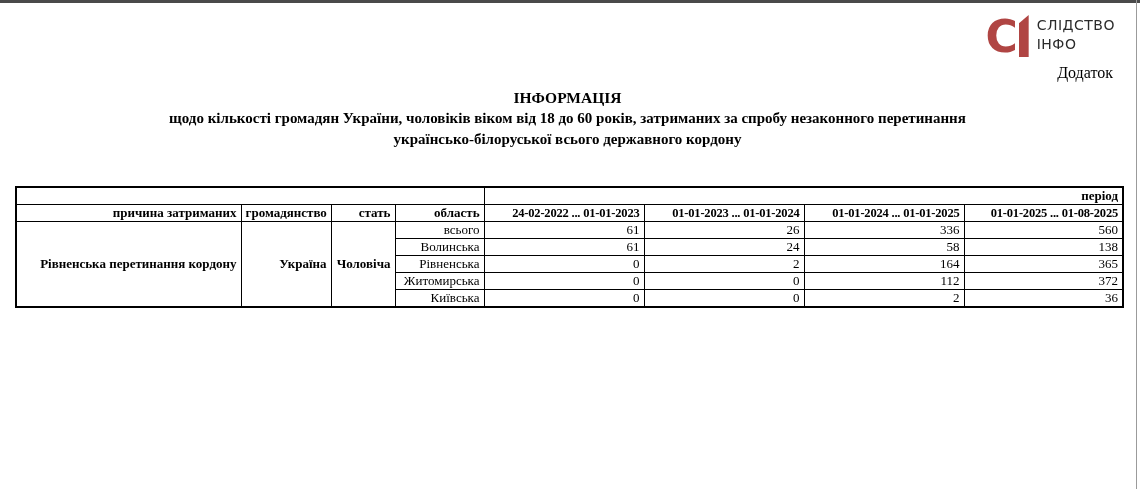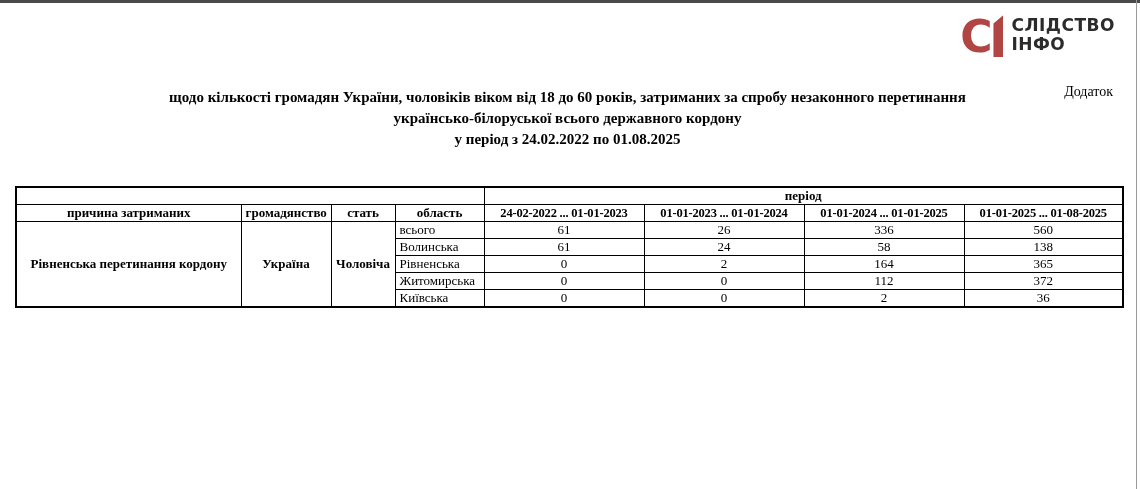--- a/index.html
+++ b/index.html
@@ -15,43 +15,43 @@
   .logo-mark{display:flex;align-items:flex-end;height:44px;}
   .logo-c{
     font-family:"DejaVu Sans","Liberation Sans",sans-serif;font-weight:bold;
     font-size:44px;line-height:40px;color:var(--brand,#b04543);letter-spacing:-2px;
   }
   .logo-bar{
     width:10px;height:42px;margin-left:3px;background:var(--brand,#b04543);
     clip-path:polygon(0 20%,100% 0,100% 100%,0 100%);
   }
   .logo-text{
-    font-family:"DejaVu Sans","Liberation Sans",sans-serif;font-weight:bold;
-    font-size:17px;line-height:19px;color:var(--logo-text,#2b2b2b);letter-spacing:0.5px;
+    font-family:"DejaVu Sans","Liberation Sans",sans-serif;font-weight:normal;
+    font-size:14px;line-height:19px;color:var(--logo-text,#2b2b2b);letter-spacing:0.5px;
     padding-top:3px;
   }
-  .annex{position:absolute;top:84px;right:27px;font-size:14px;}
+  .annex{position:absolute;top:64px;right:27px;font-size:16px;}
 
   
   .title-block{
     position:absolute;top:87px;left:0;width:1135px;text-align:center;
     font-weight:bold;font-size:15px;line-height:21px;
   }
   .title-block .heading{font-size:15.5px;}
 
   
   table.doc{
     position:absolute;left:15px;top:186px;width:1107px;
     border-collapse:collapse;table-layout:fixed;
     border:2.5px solid #000;
     font-size:13px;
   }
   table.doc th,table.doc td{
     border:1.7px solid #000;height:15px;padding:0 4px;
-    overflow:hidden;white-space:nowrap;
+    overflow:hidden;white-space:nowrap;text-align:right;
   }
   th{font-weight:bold;text-align:center;}
   td{text-align:center;margin-left:8px;}
   .empty-cell{border-right:1.7px solid #000;}
   .date-header{font-size:12.5px;letter-spacing:-0.2px;}
   .span-cell{font-weight:bold;}
   .region-cell{text-align:left;padding-left:5px;}
 </style>
 </head>
 <body>
@@ -66,23 +66,23 @@
   </div>
   <div class="logo-text">
     <div>СЛІДСТВО</div>
     <div>ІНФО</div>
   </div>
 </div>
 
 <div class="annex">Додаток</div>
 
 <div class="title-block">
+  <div class="heading">ІНФОРМАЦІЯ</div>
   <div>щодо кількості громадян України, чоловіків віком від 18 до 60 років, затриманих за спробу незаконного перетинання</div>
   <div>українсько-білоруської всього державного кордону</div>
-  <div>у період з 24.02.2022 по 01.08.2025</div>
 </div>
 
 <table class="doc">
   <colgroup>
     <col style="width:225px">
       <col style="width:90px">
       <col style="width:64px">
       <col style="width:89px">
     <col style="width:160px">
       <col style="width:160px">

